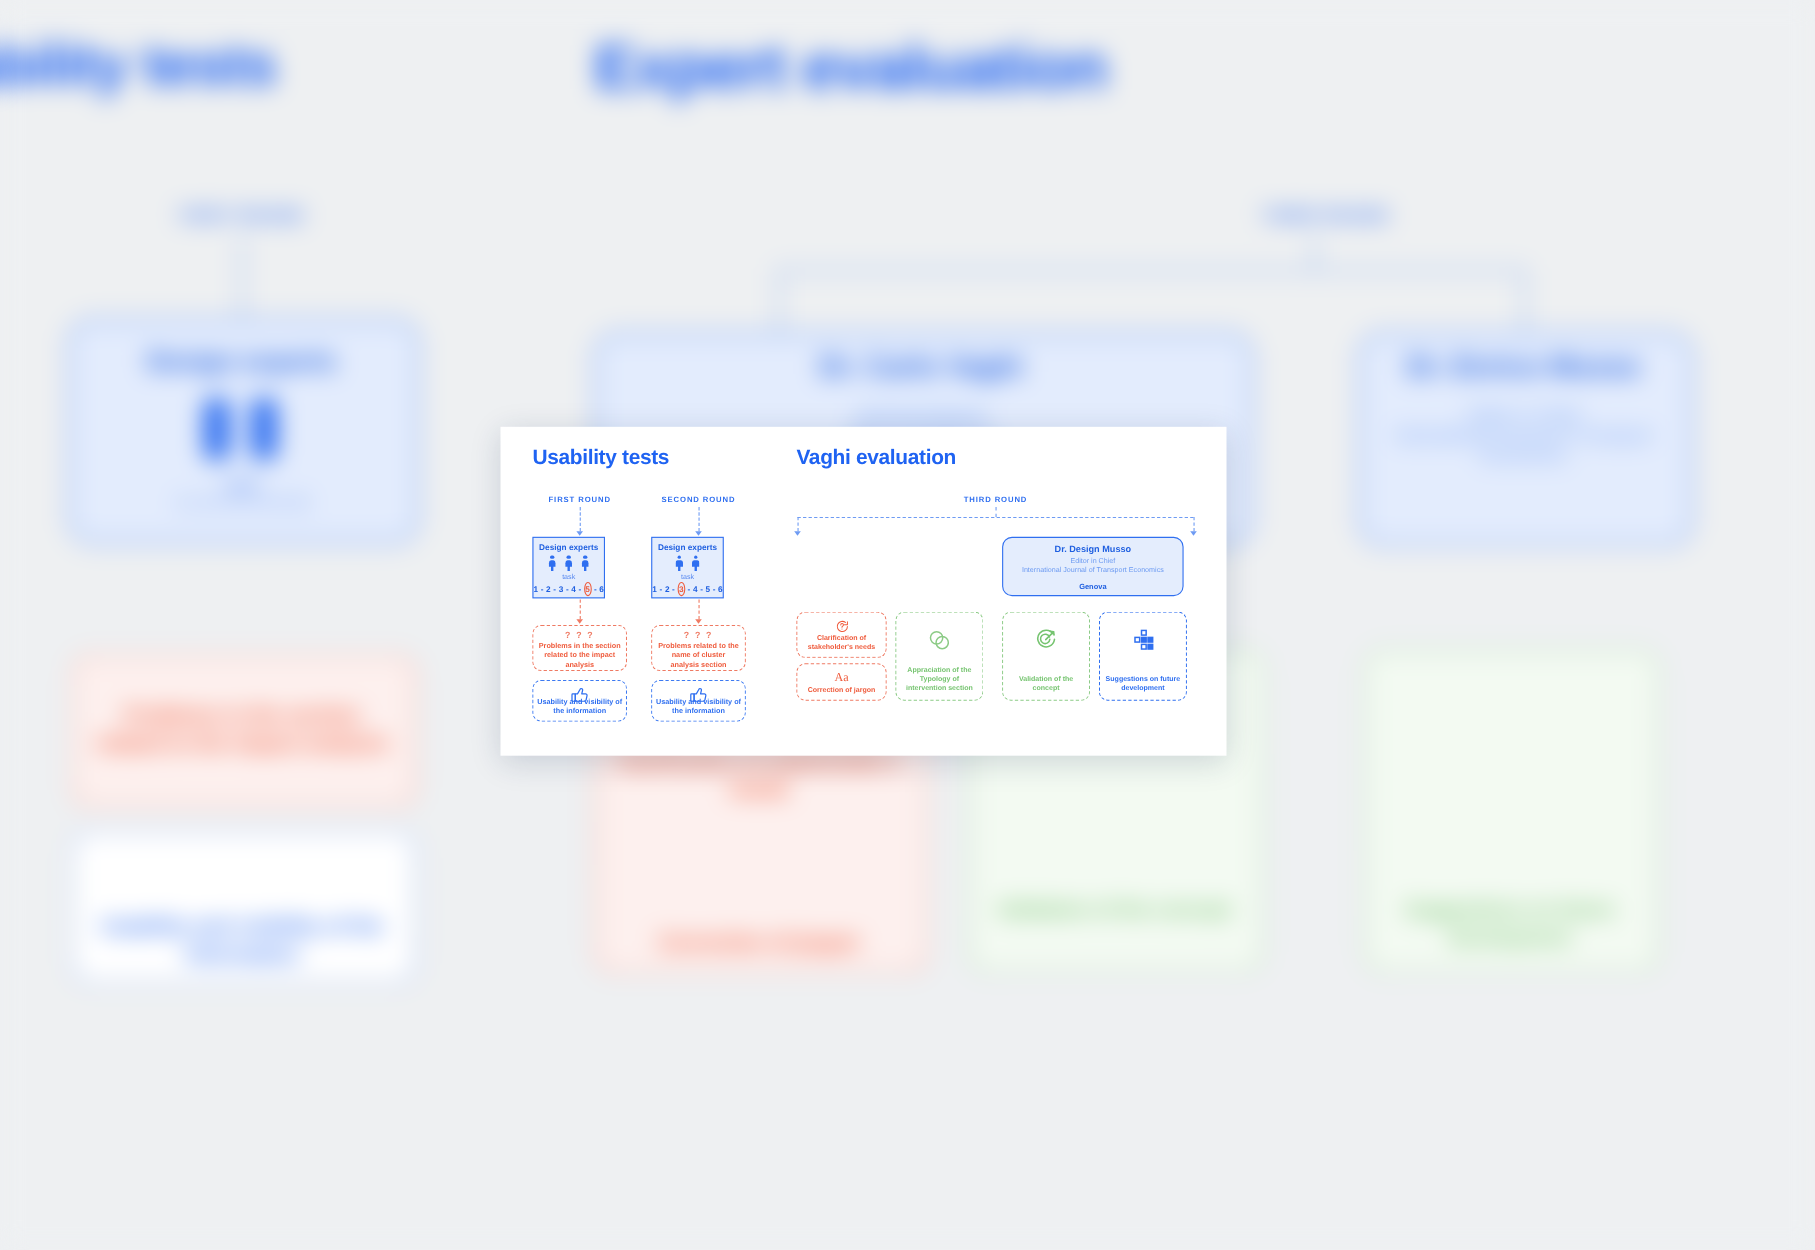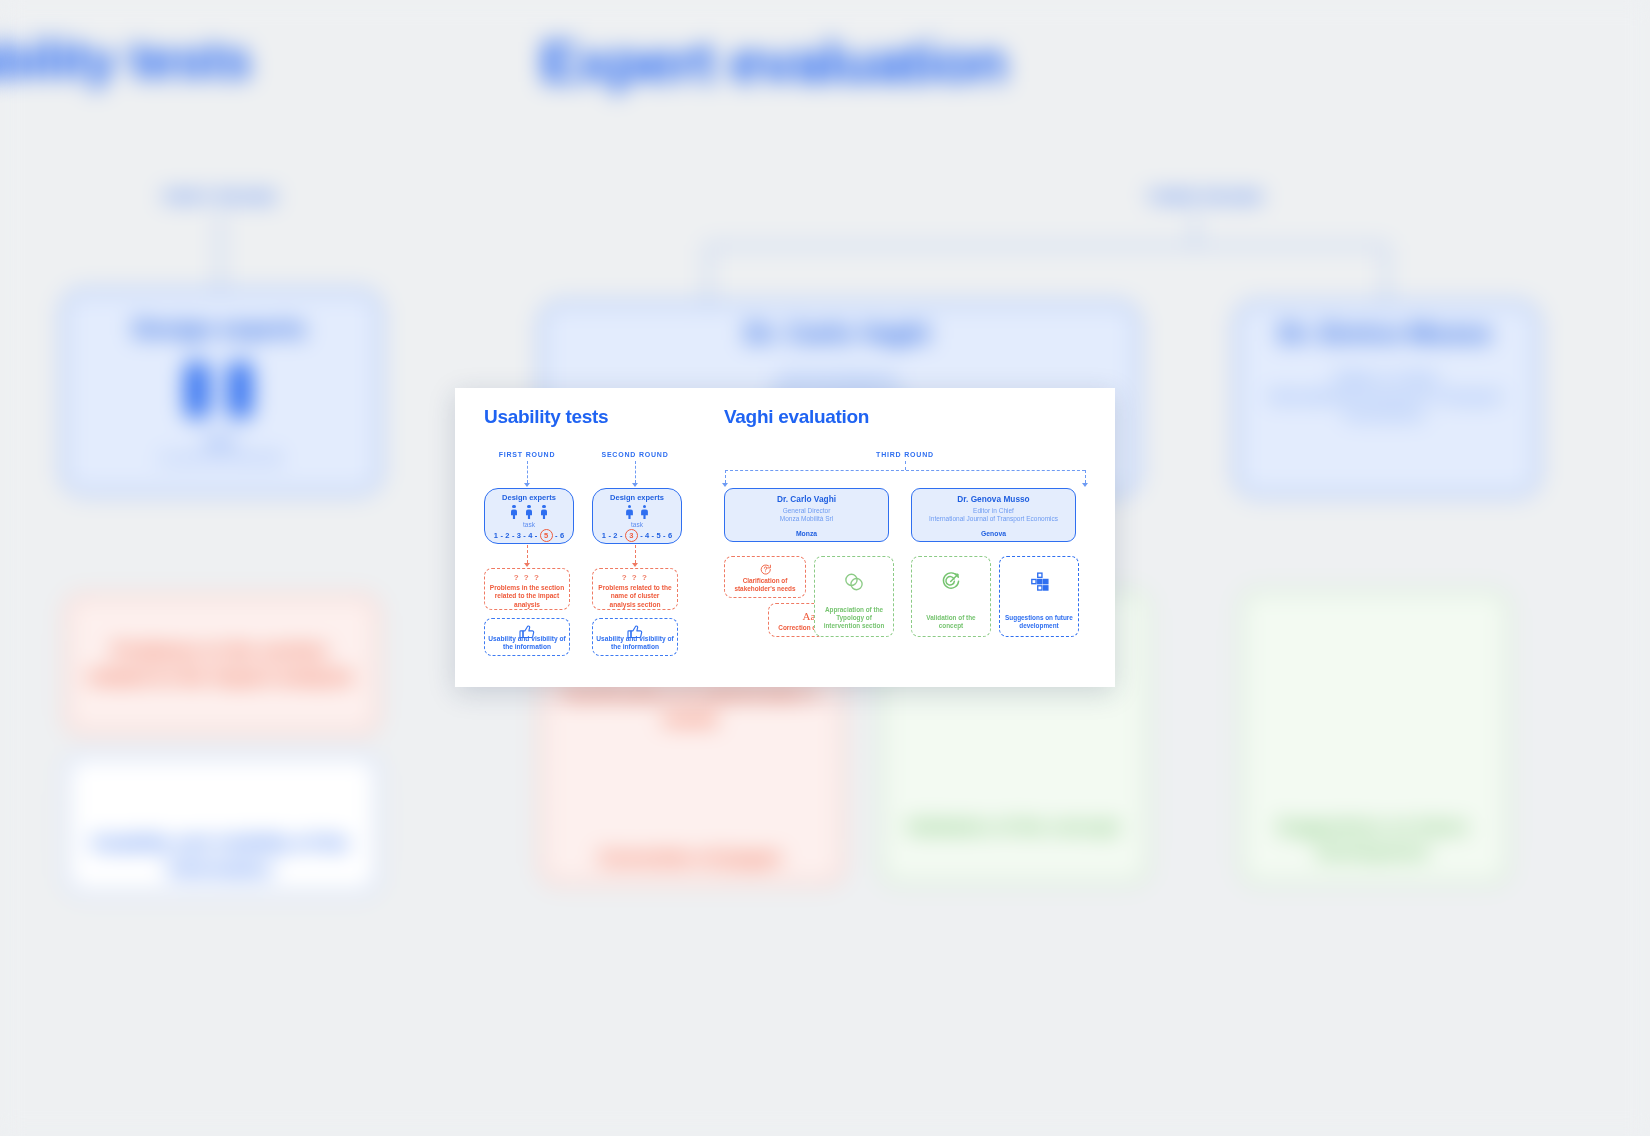--- a/index.html
+++ b/index.html
@@ -82,22 +82,22 @@
     border-top:4px solid #6e9bf3;
   }
   .arrow-down-red{
     position:absolute;width:0;height:0;
     border-left:3px solid transparent;border-right:3px solid transparent;
     border-top:4px solid #ef7a63;
   }
 
   
   .de-box{
-    position:absolute;width:90px;height:56px;
-    border:1.3px solid #2f6ff0;border-radius:14px;background:#e4edfd;
+    position:absolute;width:66px;height:56px;
+    border:1.3px solid #2f6ff0;border-radius:0;background:#e4edfd;
     box-sizing:border-box;
   }
   .de-title{
     position:absolute;top:4px;left:0;right:0;text-align:center;
     font-size:7.5px;font-weight:bold;color:#1f5fe0;
   }
   .de-people{
     position:absolute;top:16px;left:0;right:0;
     display:flex;justify-content:center;gap:7px;
   }
@@ -355,51 +355,43 @@
   </div>
 
   <div class="round-label" style="left:405px;top:63px;width:90px;">THIRD ROUND</div>
   <div class="vdash" style="left:450px;top:73px;height:9px;"></div>
   <div class="hdash" style="left:270px;top:82px;width:360px;"></div>
   <div class="vdash" style="left:270px;top:82px;height:13px;"></div>
   <div class="vdash" style="left:630px;top:82px;height:13px;"></div>
   <div class="arrow-down" style="left:267px;top:95px;"></div>
   <div class="arrow-down" style="left:627px;top:95px;"></div>
 
-  <div class="exp-card" style="left:269px;top:100px;">
-    <div class="exp-name">Dr. Carlo Vaghi</div>
-    <div class="exp-role">
-      <span>General Director</span><br>
-      <span>Monza Mobilità Srl</span>
-    </div>
-    <div class="exp-city">Monza</div>
-  </div>
 
   <div class="exp-card" style="left:456px;top:100px;">
-    <div class="exp-name">Dr. Genova Musso</div>
+    <div class="exp-name">Dr. Design Musso</div>
     <div class="exp-role">
       <span>Editor in Chief</span><br>
       <span>International Journal of Transport Economics</span>
     </div>
     <div class="exp-city">Genova</div>
   </div>
 
   <div class="out-box red" style="left:269px;top:168px;width:82px;height:42px;">
     <div class="out-icon">
       <svg width="13" height="13" viewBox="0 0 24 24" fill="none" stroke="#ef5b3c" stroke-width="1.7" stroke-linecap="round" stroke-linejoin="round">
         <path d="M21 12a8.5 8.5 0 1 1-3.3-6.7"></path>
         <path d="M21 4v5h-5"></path>
         <path d="M9.8 9.5a2.3 2.3 0 1 1 3 2.2c-.6.3-.9.8-.9 1.5"></path>
         <circle cx="11.9" cy="16.3" r=".9" fill="#ef5b3c" stroke="none"></circle>
       </svg>
     </div>
     <div class="out-t red" style="bottom:4px;">Clarification of stakeholder's needs</div>
   </div>
 
-  <div class="out-box red" style="left:269px;top:215px;width:82px;height:34px;margin-left:44px;">
+  <div class="out-box red" style="left:269px;top:215px;width:82px;height:34px;">
     <div class="out-icon" style="font-size:11px;color:#ef5b3c;font-family:'Liberation Serif',serif;">Aa</div>
     <div class="out-t red" style="bottom:4px;">Correction of jargon</div>
   </div>
 
   <div class="out-box green" style="left:359px;top:168px;width:80px;height:81px;">
     <div class="out-icon" style="top:14px;">
       <svg width="22" height="22" viewBox="0 0 26 26" fill="none" stroke="#8ccb86" stroke-width="1.6">
         <circle cx="10" cy="10.5" r="6.6"></circle>
         <circle cx="16" cy="15.5" r="6.6"></circle>
       </svg>

